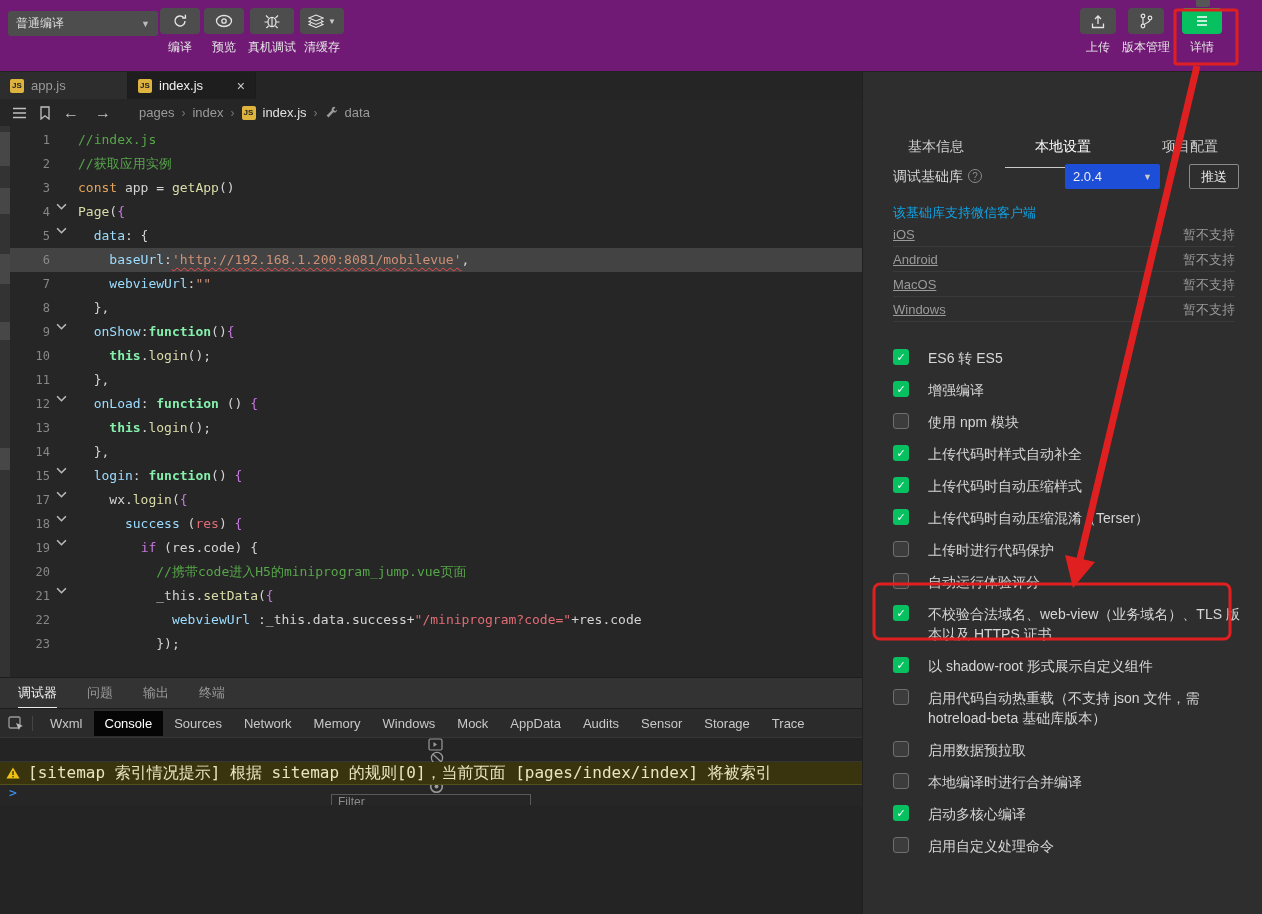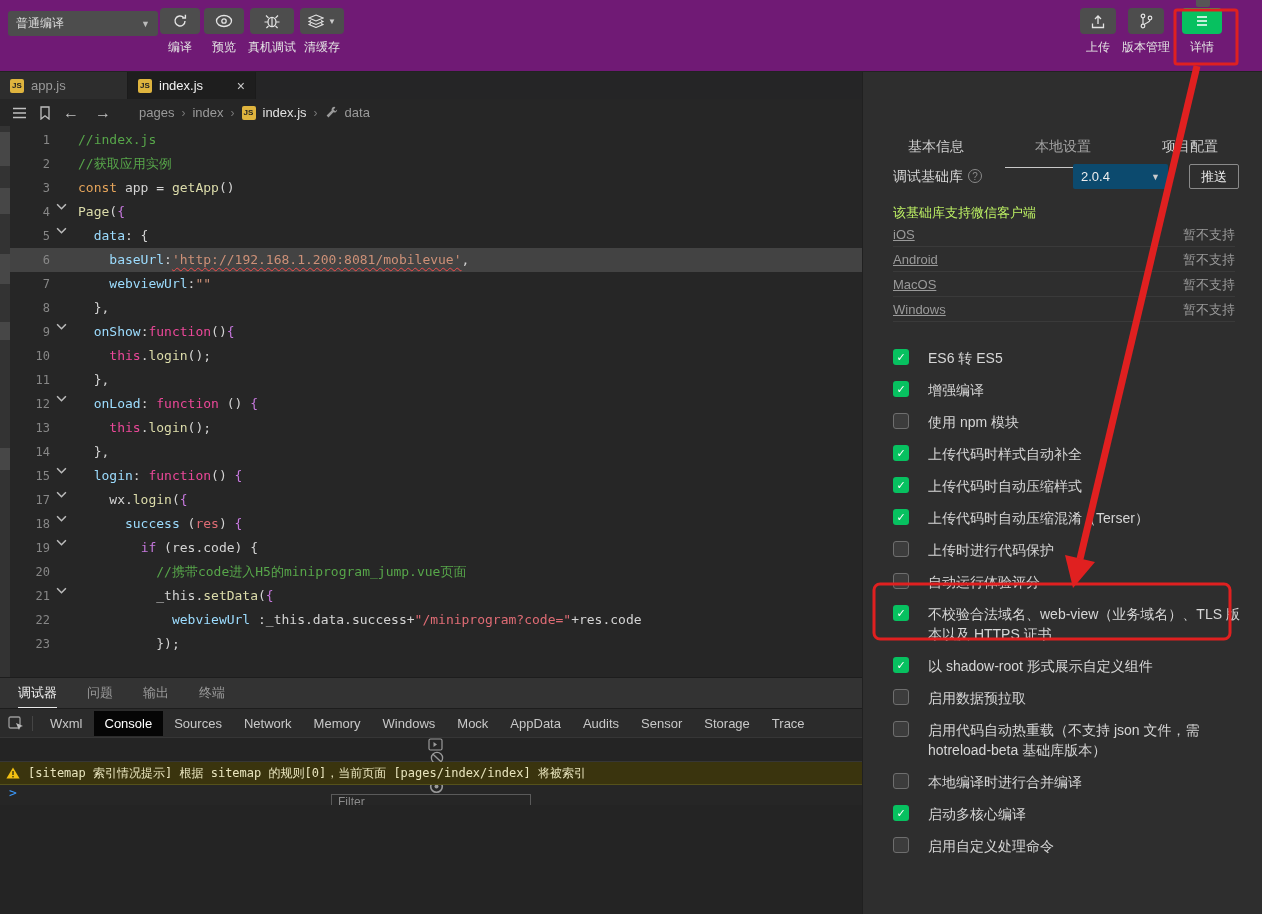--- a/index.html
+++ b/index.html
@@ -48,21 +48,21 @@
   .strip .mk { position:absolute; left:0; width:10px; background:#474747; }
   .lines { position:absolute; left:0; top:2px; width:862px; }
   .line { position:relative; height:24px; line-height:24px; white-space:pre;
           font-family:"DejaVu Sans Mono", monospace; font-size:13px; }
   .line.cur { background:#434343; }
   .line .num { position:absolute; left:0; width:50px; text-align:right;
                color:#878787; font-size:12px; }
   .line .fold { position:absolute; left:56px; top:1px; }
   .line .codeln { position:absolute; left:78px; }
   .tk-cm { color:#57a64a; }  .tk-kwo { color:#e5a45a; }
-  .tk-kwb { color:#ec4899; } .tk-prop { color:#9cdcfe; }
+  .tk-kwb { color:#86efac;font-weight:bold; } .tk-prop { color:#9cdcfe; }
   .tk-fn { color:#dcdcaa; }  .tk-str { color:#ce9178; }
   .tk-str2 { color:#e06c75; } .tk-pl { color:#d4d4d4; }
   .tk-br { color:#c678dd; }
   .tk-sq { color:#ce9178; text-decoration:underline; text-decoration-style:wavy;
            text-decoration-color:#f14c4c; text-decoration-thickness:1px;
            text-underline-offset:3px; }
 
   
   .dbgtabs { position:absolute; left:0; top:677px; width:862px; height:31px;
              background:#333333; border-top:1px solid #1d1d1d; display:flex;
@@ -84,49 +84,49 @@
   .ctxsel { display:flex; align-items:center; width:150px; color:#cfcfcf; }
   .ctxsel .caret { margin-left:auto; font-size:9px; color:#999; }
   .filter-input { width:200px; height:17px; background:transparent;
                   border:1px solid #5a5a5a; color:#cfcfcf; font-size:12px;
                   padding:0 6px; font-family:"Liberation Sans", sans-serif; }
   .filter-input::placeholder { color:#8a8a8a; }
   .levels { margin-left:12px; color:#cfcfcf; }
   .warnrow { position:absolute; left:0; top:762px; width:862px; height:23px;
              background:#3a340e; border-bottom:1px solid #55511a; display:flex;
              align-items:center; gap:8px; padding-left:6px;
-             font-family:"DejaVu Sans Mono", monospace; font-size:12px; color:#e8e4bd; }
+             font-family:"DejaVu Sans Mono", monospace; font-size:16px; color:#e8e4bd; }
   .promptrow { position:absolute; left:0; top:785px; width:862px; height:20px;
                font-family:"DejaVu Sans Mono", monospace; font-size:13px;
                color:#3b99fc; padding-left:9px; }
   .console-rest { position:absolute; left:0; top:805px; width:862px; height:109px;
                   background:#242424; }
 
   
   .panel { position:absolute; left:862px; top:72px; width:400px; height:842px;
            background:#2e2e2e; border-left:1px solid #202020; font-size:14px; }
   .panel-tabs { position:absolute; left:0; top:20px; width:400px; display:flex;
                 justify-content:space-between; padding:0 45px;margin-top:46px; }
   .panel-tab { position:relative; color:#cfcfcf; padding-bottom:12px; }
-  .panel-tab.active { color:#a3a3a3; }
+  .panel-tab.active { color:#ffffff; }
   .panel-tab.active::after { content:''; position:absolute; left:-30px; right:-30px;
                 bottom:0; height:1px; background:#c9c9c9; }
   .librow { position:absolute; left:0; top:92px; width:400px; height:26px; }
   .librow .lbl { position:absolute; left:30px; top:4px; color:#d6d6d6; }
   .help { display:inline-block; width:14px; height:14px; border:1px solid #8a8a8a;
           border-radius:50%; color:#8a8a8a; font-size:10px; text-align:center;
           line-height:13px; margin-left:5px; vertical-align:1px; }
   .verselect { position:absolute; left:202px; top:0; width:95px; height:25px;
-               background:#0c4a6e; border-radius:2px; display:flex; align-items:center;
-               padding:0 8px; color:#ededed; font-size:13px;margin-left:8px; }
+               background:#1d4ed8; border-radius:2px; display:flex; align-items:center;
+               padding:0 8px; color:#ededed; font-size:13px; }
   .verselect .caret { margin-left:auto; font-size:9px; color:#ccc; }
   .pushbtn { position:absolute; left:326px; top:0; width:50px; height:25px;
              border:1px solid #8a8a8a; border-radius:2px; background:transparent;
              color:#ededed; font-size:13px; }
-  .libnote { position:absolute; left:30px; top:132px; color:#bef264; font-size:13px; }
+  .libnote { position:absolute; left:30px; top:132px; color:#0ea5e9; font-size:13px; }
   .platforms { position:absolute; left:0; top:150px; width:400px; }
   .platrow { position:relative; height:25px; line-height:25px; font-size:13px;
              color:#9a9a9a; border-bottom:1px solid #3a3a3a; margin:0 28px 0 30px;text-decoration:underline; }
   .platrow .st { position:absolute; right:0; }
   .opts { position:absolute; left:30px; top:276px; width:352px; }
   .opt { display:flex; align-items:flex-start; margin-bottom:12px; }
   .cb { width:16px; height:16px; border-radius:3px; flex:none; margin-right:19px;
         margin-top:1px; font-size:11px; text-align:center; line-height:16px; }
   .cb.on { background:#07c160; color:#ffffff; }
   .cb.off { background:#3c3c3c; border:1px solid #6e6e6e; }
@@ -448,25 +448,25 @@
       <div class="opt">
         <span class="cb on">✓</span>
         <span class="olbl">不校验合法域名、web-view（业务域名）、TLS 版本以及 HTTPS 证书</span>
       </div>
       <div class="opt">
         <span class="cb on">✓</span>
         <span class="olbl">以 shadow-root 形式展示自定义组件</span>
       </div>
       <div class="opt">
         <span class="cb off"></span>
+        <span class="olbl">启用代码自动热重载（不支持 json 文件，需 hotreload-beta 基础库版本）</span>
+      </div>
+      <div class="opt">
+        <span class="cb off"></span>
         <span class="olbl">启用数据预拉取</span>
-      </div>
-      <div class="opt">
-        <span class="cb off"></span>
-        <span class="olbl">启用代码自动热重载（不支持 json 文件，需 hotreload-beta 基础库版本）</span>
       </div>
       <div class="opt">
         <span class="cb off"></span>
         <span class="olbl">本地编译时进行合并编译</span>
       </div>
       <div class="opt">
         <span class="cb on">✓</span>
         <span class="olbl">启动多核心编译</span>
       </div>
       <div class="opt">

